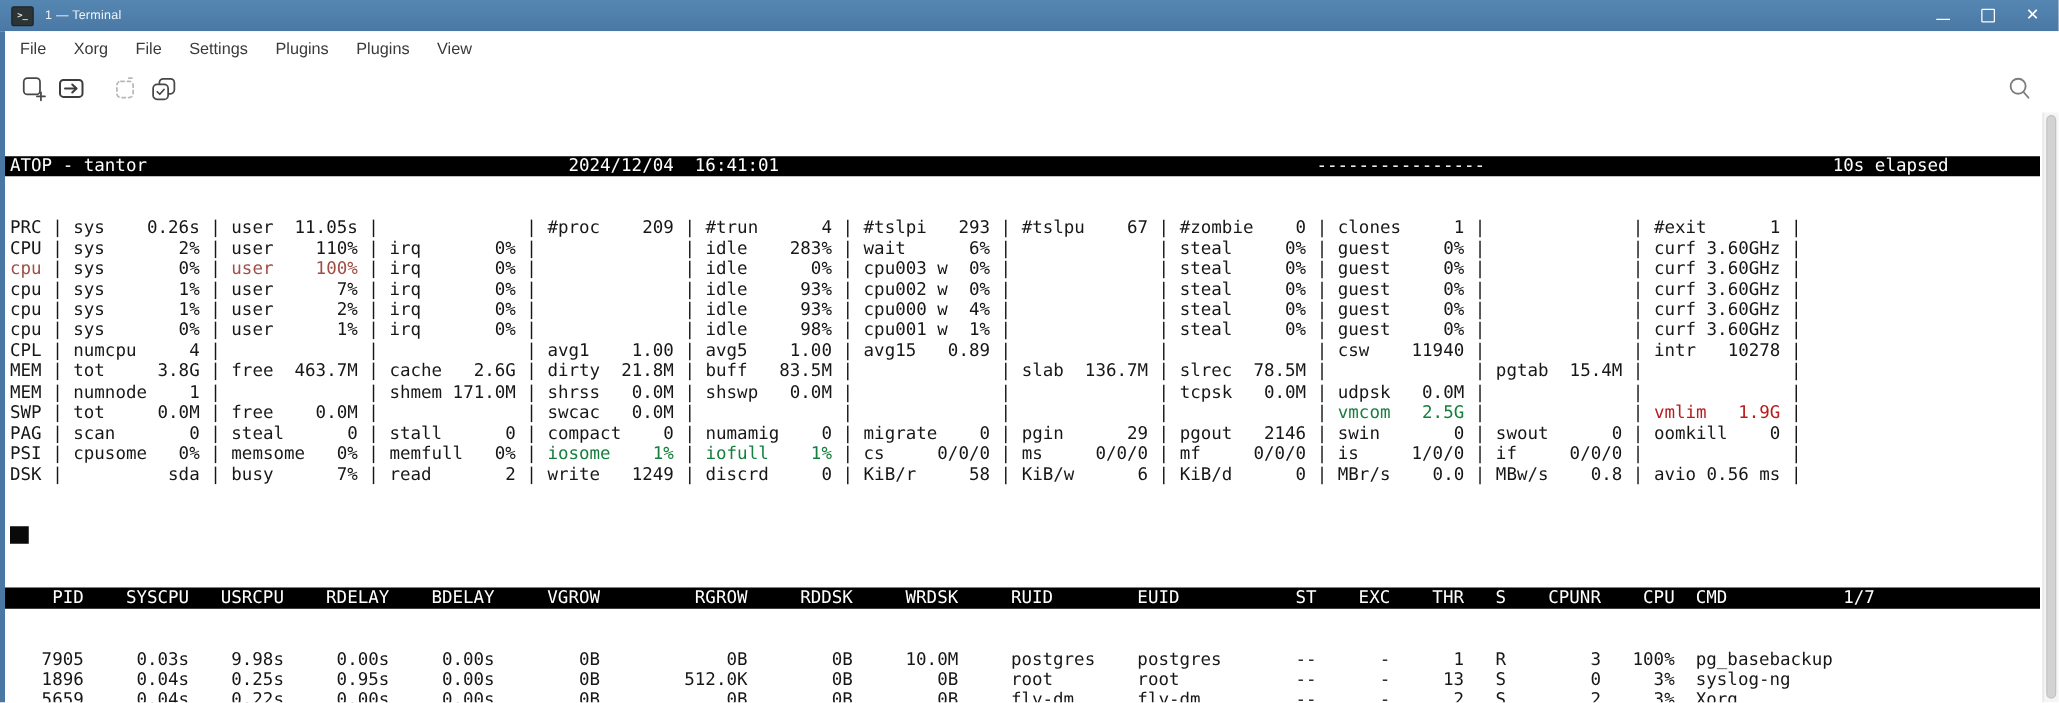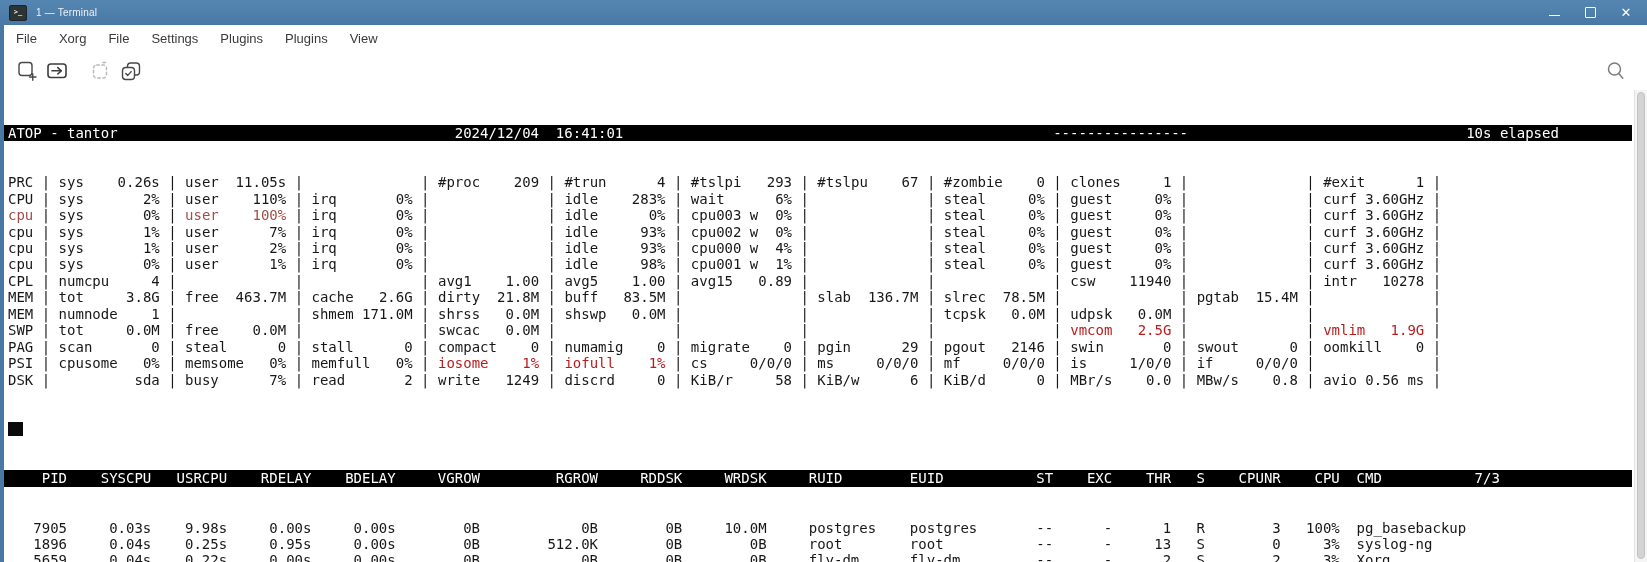--- a/index.html
+++ b/index.html
@@ -45,21 +45,21 @@
     position:absolute;top:90px;left:4px;width:1630px;height:472px;background:#fff;
     font-family:"DejaVu Sans Mono",monospace;font-size:14px;line-height:16.45px;
     color:#171717;white-space:pre;padding:2px 0 0 4px;box-sizing:border-box;overflow:hidden;
   }
   .tl{height:16.45px;}
   .bar{
     background:#000;color:#fff;margin-left:-6px;padding-left:6px;
     width:1630px;box-sizing:border-box;
   }
   .red{color:#a04e46;}
-  .cyan{color:#b91c1c;}
+  .cyan{color:#15803d;}
   .green{color:#b91c1c;}
   .cursor-block{display:inline-block;width:15px;height:14px;background:#0a0a0a;vertical-align:-2px;}
 
   .scrollbar{
     position:absolute;top:90px;right:0;width:13px;height:472px;
     background:#f5f5f5;border-left:1px solid #e3e3e3;box-sizing:border-box;
   }
   .scroll-thumb{position:absolute;left:2px;right:2px;top:2px;bottom:3px;background:#d3d3d3;border:1px solid #c2c2c2;border-radius:4px;}
 
   svg{display:block;}
@@ -137,19 +137,19 @@
         <path d="M14.8 14.6l4 4.6"></path>
       </svg>
     </span>
   </div>
 </div>
 
 <div class="terminal">
   <div class="tl bar" id="atop-header">ATOP - tantor                                        2024/12/04  16:41:01                                                   ----------------                                 10s elapsed</div>
   <div id="syslines"><div class="tl"><span>PRC</span> | <span>sys    0.26s</span> | <span>user  11.05s</span> | <span>            </span> | <span>#proc    209</span> | <span>#trun      4</span> | <span>#tslpi   293</span> | <span>#tslpu    67</span> | <span>#zombie    0</span> | <span>clones     1</span> | <span>            </span> | <span>#exit      1</span> |</div><div class="tl"><span>CPU</span> | <span>sys       2%</span> | <span>user    110%</span> | <span>irq       0%</span> | <span>            </span> | <span>idle    283%</span> | <span>wait      6%</span> | <span>            </span> | <span>steal     0%</span> | <span>guest     0%</span> | <span>            </span> | <span>curf 3.60GHz</span> |</div><div class="tl"><span class="red">cpu</span> | <span>sys       0%</span> | <span class="red">user    100%</span> | <span>irq       0%</span> | <span>            </span> | <span>idle      0%</span> | <span>cpu003 w  0%</span> | <span>            </span> | <span>steal     0%</span> | <span>guest     0%</span> | <span>            </span> | <span>curf 3.60GHz</span> |</div><div class="tl"><span>cpu</span> | <span>sys       1%</span> | <span>user      7%</span> | <span>irq       0%</span> | <span>            </span> | <span>idle     93%</span> | <span>cpu002 w  0%</span> | <span>            </span> | <span>steal     0%</span> | <span>guest     0%</span> | <span>            </span> | <span>curf 3.60GHz</span> |</div><div class="tl"><span>cpu</span> | <span>sys       1%</span> | <span>user      2%</span> | <span>irq       0%</span> | <span>            </span> | <span>idle     93%</span> | <span>cpu000 w  4%</span> | <span>            </span> | <span>steal     0%</span> | <span>guest     0%</span> | <span>            </span> | <span>curf 3.60GHz</span> |</div><div class="tl"><span>cpu</span> | <span>sys       0%</span> | <span>user      1%</span> | <span>irq       0%</span> | <span>            </span> | <span>idle     98%</span> | <span>cpu001 w  1%</span> | <span>            </span> | <span>steal     0%</span> | <span>guest     0%</span> | <span>            </span> | <span>curf 3.60GHz</span> |</div><div class="tl"><span>CPL</span> | <span>numcpu     4</span> | <span>            </span> | <span>            </span> | <span>avg1    1.00</span> | <span>avg5    1.00</span> | <span>avg15   0.89</span> | <span>            </span> | <span>            </span> | <span>csw    11940</span> | <span>            </span> | <span>intr   10278</span> |</div><div class="tl"><span>MEM</span> | <span>tot     3.8G</span> | <span>free  463.7M</span> | <span>cache   2.6G</span> | <span>dirty  21.8M</span> | <span>buff   83.5M</span> | <span>            </span> | <span>slab  136.7M</span> | <span>slrec  78.5M</span> | <span>            </span> | <span>pgtab  15.4M</span> | <span>            </span> |</div><div class="tl"><span>MEM</span> | <span>numnode    1</span> | <span>            </span> | <span>shmem 171.0M</span> | <span>shrss   0.0M</span> | <span>shswp   0.0M</span> | <span>            </span> | <span>            </span> | <span>tcpsk   0.0M</span> | <span>udpsk   0.0M</span> | <span>            </span> | <span>            </span> |</div><div class="tl"><span>SWP</span> | <span>tot     0.0M</span> | <span>free    0.0M</span> | <span>            </span> | <span>swcac   0.0M</span> | <span>            </span> | <span>            </span> | <span>            </span> | <span>            </span> | <span class="cyan">vmcom   2.5G</span> | <span>            </span> | <span class="green">vmlim   1.9G</span> |</div><div class="tl"><span>PAG</span> | <span>scan       0</span> | <span>steal      0</span> | <span>stall      0</span> | <span>compact    0</span> | <span>numamig    0</span> | <span>migrate    0</span> | <span>pgin      29</span> | <span>pgout   2146</span> | <span>swin       0</span> | <span>swout      0</span> | <span>oomkill    0</span> |</div><div class="tl"><span>PSI</span> | <span>cpusome   0%</span> | <span>memsome   0%</span> | <span>memfull   0%</span> | <span class="cyan">iosome    1%</span> | <span class="cyan">iofull    1%</span> | <span>cs     0/0/0</span> | <span>ms     0/0/0</span> | <span>mf     0/0/0</span> | <span>is     1/0/0</span> | <span>if     0/0/0</span> | <span>            </span> |</div><div class="tl"><span>DSK</span> | <span>         sda</span> | <span>busy      7%</span> | <span>read       2</span> | <span>write   1249</span> | <span>discrd     0</span> | <span>KiB/r     58</span> | <span>KiB/w      6</span> | <span>KiB/d      0</span> | <span>MBr/s    0.0</span> | <span>MBw/s    0.8</span> | <span>avio 0.56 ms</span> |</div></div>
   <div class="tl"><span class="cursor-block"></span></div>
-  <div class="tl bar" id="proc-header">    PID    SYSCPU   USRCPU    RDELAY    BDELAY     VGROW         RGROW     RDDSK     WRDSK     RUID        EUID           ST    EXC    THR   S    CPUNR    CPU  CMD           7/3</div>
+  <div class="tl bar" id="proc-header">    PID    SYSCPU   USRCPU    RDELAY    BDELAY     VGROW         RGROW     RDDSK     WRDSK     RUID        EUID           ST    EXC    THR   S    CPUNR    CPU  CMD           1/7</div>
   <div id="procrows"><div class="tl">   7905     0.03s    9.98s     0.00s     0.00s        0B            0B        0B     10.0M     postgres    postgres       --      -      1   R        3   100%  pg_basebackup </div><div class="tl">   1896     0.04s    0.25s     0.95s     0.00s        0B        512.0K        0B        0B     root        root           --      -     13   S        0     3%  syslog-ng     </div><div class="tl">   5659     0.04s    0.22s     0.00s     0.00s        0B            0B        0B        0B     fly-dm      fly-dm         --      -      2   S        2     3%  Xorg          </div></div>
 </div>
 
 <div class="scrollbar">
   <div class="scroll-thumb"></div>
 </div>
 
 </body></html>

